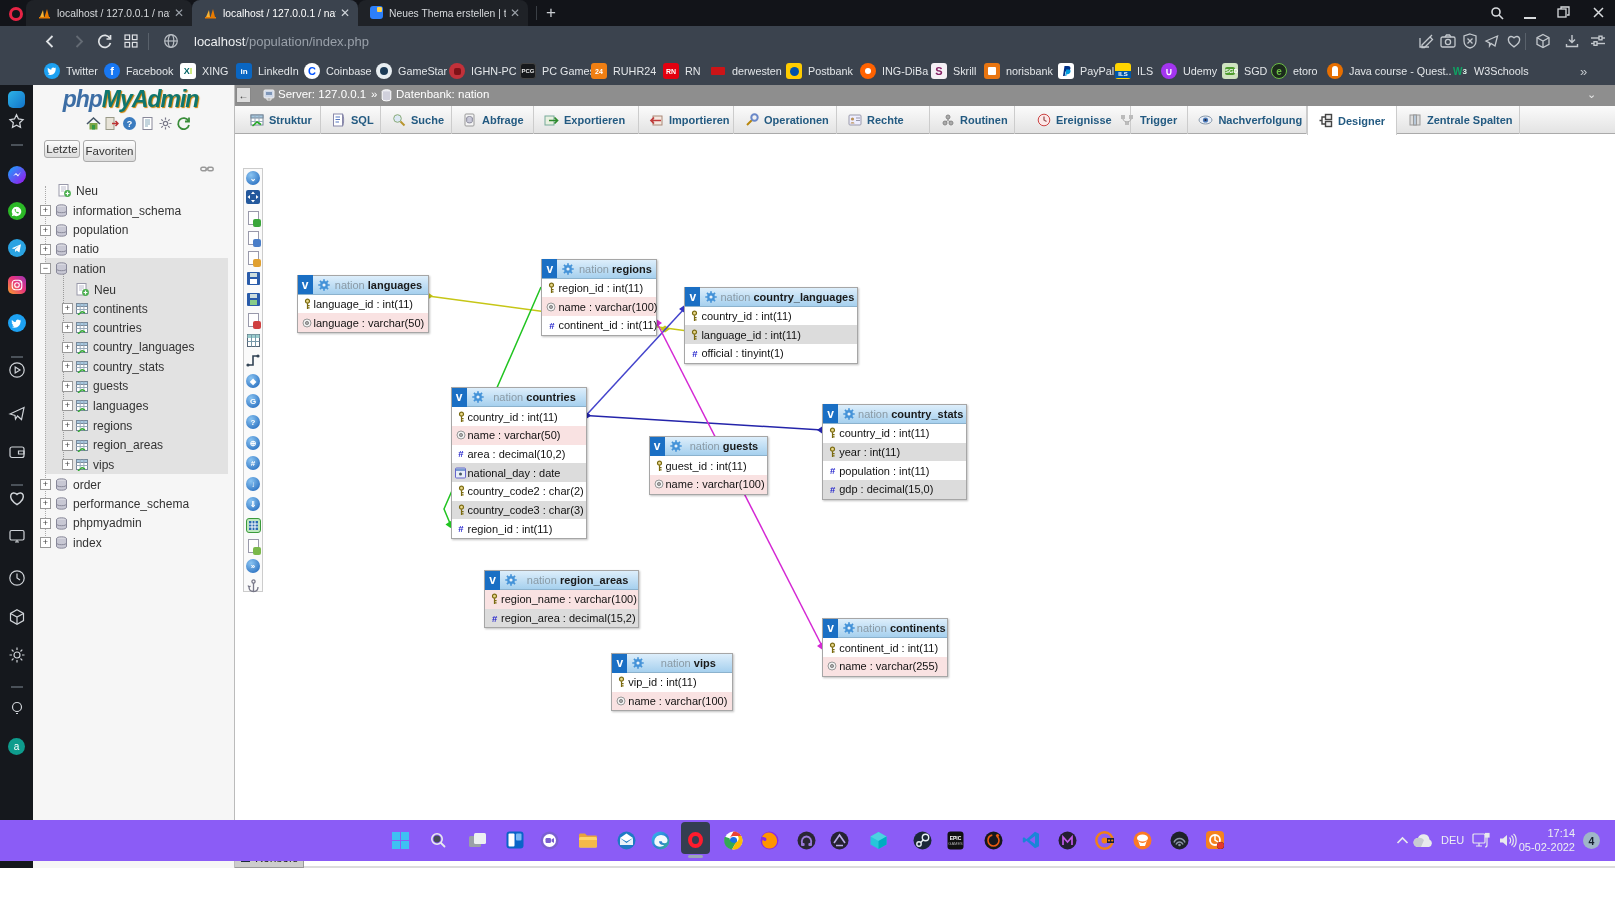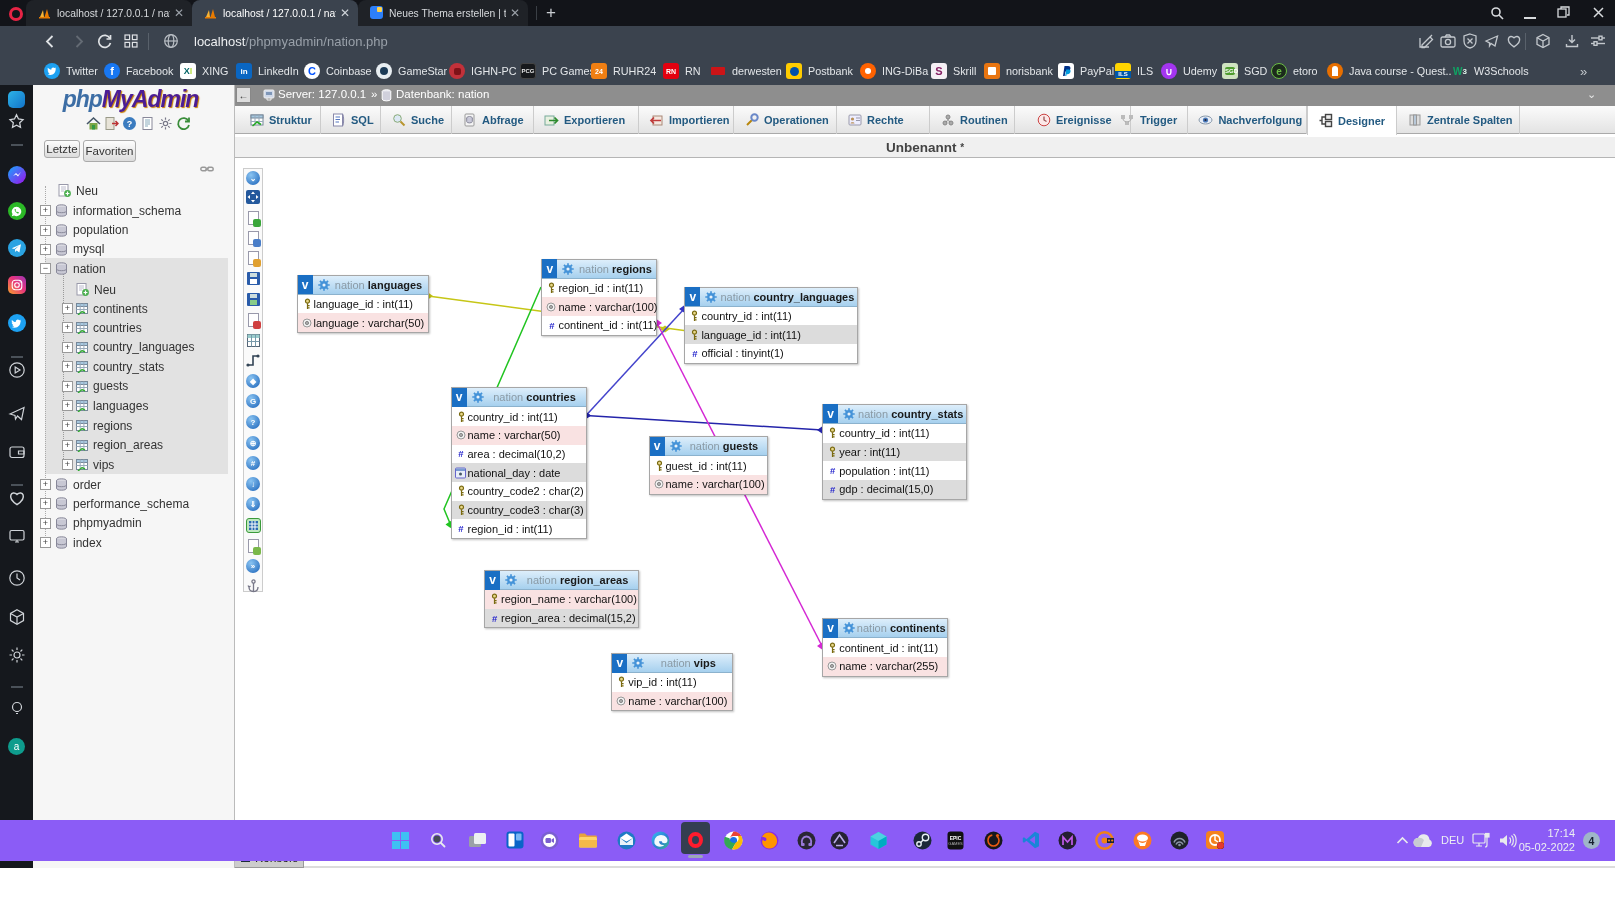--- a/index.html
+++ b/index.html
@@ -120,21 +120,21 @@
         <rect x="8.4" y="1" width="4.6" height="4.6"></rect>
         <rect x="1" y="8.4" width="4.6" height="4.6"></rect>
         <rect x="8.4" y="8.4" width="4.6" height="4.6"></rect>
       </svg>
   <div class="abs" style="left:148px;top:7px;width:1px;height:17px;background:#59616b"></div>
   <svg class="abs" style="left:163px;top:7px" width="16" height="16" viewBox="0 0 16 16" fill="none" stroke="#b9bec4" stroke-width="1.2">
         <circle cx="8" cy="8" r="6.3"></circle>
         <ellipse cx="8" cy="8" rx="2.8" ry="6.3"></ellipse>
         <line x1="1.7" y1="8" x2="14.3" y2="8"></line>
       </svg>
-  <div class="abs" style="left:194px;top:8px;font-size:13px;color:#eceef0">localhost<span style="color:#99a0a9">/phpmyadmin/nation.php</span></div>
+  <div class="abs" style="left:194px;top:8px;font-size:13px;color:#eceef0">localhost<span style="color:#99a0a9">/population/index.php</span></div>
 
   <svg class="abs" style="left:1418px;top:7px" width="16" height="16" viewBox="0 0 16 16" fill="none" stroke="#c3c8cd" stroke-width="1.3">
         <path d="M2 5 V14 H11"></path>
         <path d="M4 12 L12 4 L14.5 6.5 L6.5 14.5 L4 14.5 Z M12 4 L14 2"></path>
       </svg>
   <svg class="abs" style="left:1440px;top:7px" width="16" height="16" viewBox="0 0 16 16" fill="none" stroke="#c3c8cd" stroke-width="1.3">
         <rect x="1" y="4" width="14" height="10" rx="1.5"></rect>
         <circle cx="8" cy="9" r="2.6"></circle>
         <path d="M5 4 L6.5 2 H9.5 L11 4"></path>
       </svg>
@@ -335,21 +335,21 @@
           <path d="M7.5 11.5 H10.5 M8 13.5 H10"></path>
         </svg>
       </div>
   <div class="sic" style="top:650px">
         <span class="fi ci" style="width:17px;height:17px;background:#0e9c8d;color:#fff;font-size:10px;display:flex;align-items:center;justify-content:center">a</span>
       </div>
   <div class="sic" style="top:758px;color:#cfd3d8;font-size:12px;letter-spacing:1px">•••</div>
 </div>
 
 <div id="navp">
-  <div style="position:absolute;left:0;top:1px;width:195px;text-align:center;font-size:23px;font-weight:bold;font-style:italic;letter-spacing:-1px"><span style="color:#3d6ea5">php</span><span style="color:#4c1d95;text-shadow:1px 1px 1px #c87f00">MyAdmin</span></div>
+  <div style="position:absolute;left:0;top:1px;width:195px;text-align:center;font-size:23px;font-weight:bold;font-style:italic;letter-spacing:-1px"><span style="color:#3d6ea5">php</span><span style="color:#0f766e;text-shadow:1px 1px 1px #c87f00">MyAdmin</span></div>
   <div style="position:absolute;left:53px;top:31px;display:flex;gap:3px">
     <svg width="15" height="15" viewBox="0 0 15 15">
           <path d="M1 8 L7.5 2 L14 8" fill="none" stroke="#456" stroke-width="1.6"></path>
           <rect x="3.5" y="7" width="8" height="6.5" fill="#7da647"></rect>
           <rect x="6" y="9" width="3" height="4.5" fill="#394"></rect>
         </svg>
     <svg width="15" height="15" viewBox="0 0 15 15">
           <rect x="2" y="1.5" width="8" height="12" fill="#e8e4d8" stroke="#998"></rect>
           <path d="M8 7.5 H14 M11.5 5 L14 7.5 L11.5 10" stroke="#b33" stroke-width="1.5" fill="none"></path>
         </svg>
@@ -439,21 +439,21 @@
         <svg style="margin-left:4px" width="13" height="13" viewBox="0 0 13 13">
           <use href="#i-db"></use>
         </svg>
         <span style="margin-left:5px">population</span>
       </div>
   <div class="trow" style="top:154.5px">
         <span class="exp" style="margin-left:7px">+</span>
         <svg style="margin-left:4px" width="13" height="13" viewBox="0 0 13 13">
           <use href="#i-db"></use>
         </svg>
-        <span style="margin-left:5px">mysql</span>
+        <span style="margin-left:5px">natio</span>
       </div>
   <div class="trow" style="top:174px">
         <span class="exp" style="margin-left:7px">−</span>
         <svg style="margin-left:4px" width="13" height="13" viewBox="0 0 13 13">
           <use href="#i-db"></use>
         </svg>
         <span style="margin-left:5px">nation</span>
       </div>
   <div class="trow" style="top:195px">
         <svg style="margin-left:43px" width="13" height="13" viewBox="0 0 13 13">
@@ -662,21 +662,20 @@
               <path d="M7.5 4 H4 V11 H7.5 M4 7.5 H1.5"></path>
             </svg>
           </span>Designer</div>
     <div class="mtab" style="left:1162px;width:123px"><span class="mi">
             <svg width="14" height="14" viewBox="0 0 14 14">
               <rect x="2" y="2" width="10" height="10" fill="#ddd" stroke="#999"></rect>
               <rect x="5.5" y="2" width="3" height="10" fill="#b8c8d8" stroke="#999"></rect>
             </svg>
           </span>Zentrale Spalten</div>
   </div>
-  <div id="unb">Unbenannt <span style="font-size:10px;vertical-align:top">*</span></div>
   <div id="canvas">
     <svg width="1380" height="709" style="position:absolute;left:0;top:0">
       <line x1="193" y1="137" x2="449" y2="171.5" stroke="#c6c616" stroke-width="1.5"></line>
       <path d="M188 137 L193 133.5 L198 137 L193 140.5Z M425 170 L430 166.5 L435 170 L430 173.5Z" fill="#c6c616"></path>
       <polyline points="306,128 209,350 215.5,365.5" fill="none" stroke="#21c421" stroke-width="1.5"></polyline>
       <path d="M210.5 365.5 L215.5 362 L220.5 365.5 L215.5 369Z" fill="#21c421"></path>
       <line x1="351" y1="256.5" x2="449" y2="150" stroke="#4444cc" stroke-width="1.5"></line>
       <path d="M346 256.5 L351 253 L356 256.5 L351 260Z M444 150 L449 146.5 L454 150 L449 153.5Z" fill="#3434c4"></path>
       <line x1="351" y1="256.5" x2="587" y2="271" stroke="#2424aa" stroke-width="1.5"></line>
       <path d="M346 256.5 L351 253 L356 256.5 L351 260Z M582 271 L587 267.5 L592 271 L587 274.5Z" fill="#2424aa"></path>

